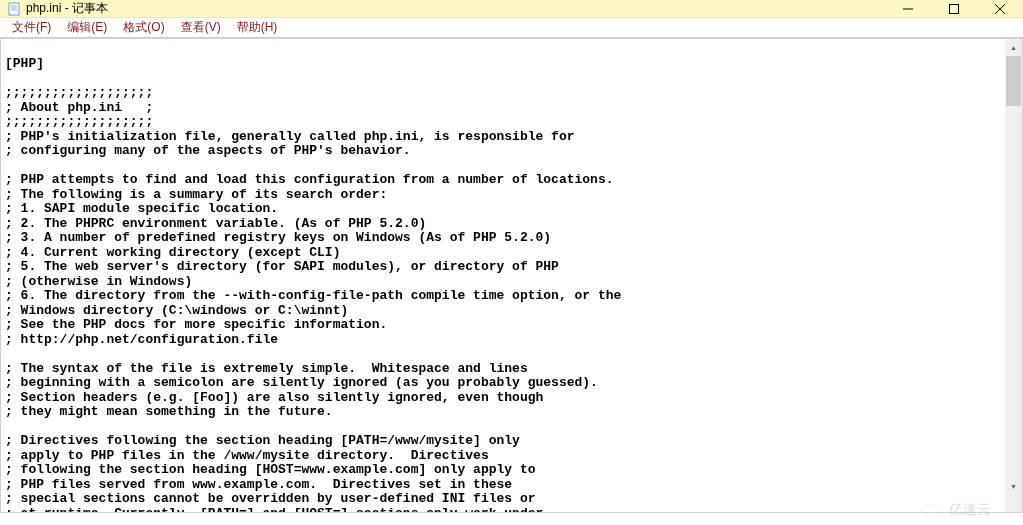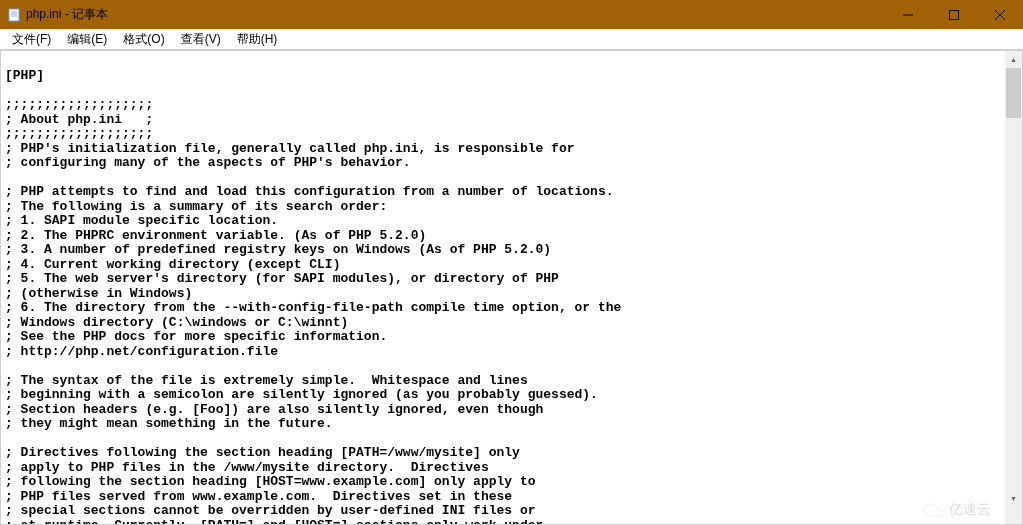--- a/index.html
+++ b/index.html
@@ -6,22 +6,22 @@
     body {
       width: 1023px;
       height: 525px;
       font-family: "Microsoft YaHei", "SimSun", Tahoma, sans-serif;
       font-size: 12px;
       background: #fff;
       overflow: hidden;
       position: relative;
     }
     .titlebar {
-      height: 30px;
-      background: #a16207;
+      height: 18px;
+      background: #fef9c3;
       border-bottom: 1px solid #e5e5e5;
       display: flex;
       align-items: center;
       padding-left: 6px;
     }
     .titlebar-icon {
       width: 16px;
       height: 16px;
       margin-right: 4px;
       display: inline-flex;
@@ -51,21 +51,21 @@
       height: 20px;
       background: #fff;
       display: flex;
       align-items: center;
       padding-left: 4px;
       border-bottom: 1px solid #d0d0d0;
     }
     .menu-item {
       padding: 2px 8px;
       font-size: 12px;
-      color: #000000;
+      color: #7f1d1d;
     }
     .editor-wrap {
       position: relative;
       width: 100%;
       height: calc(100% - 50px);
       border: 1px solid #d0d0d0;
       margin: 0;
     }
     .editor {
       width: calc(100% - 17px);

